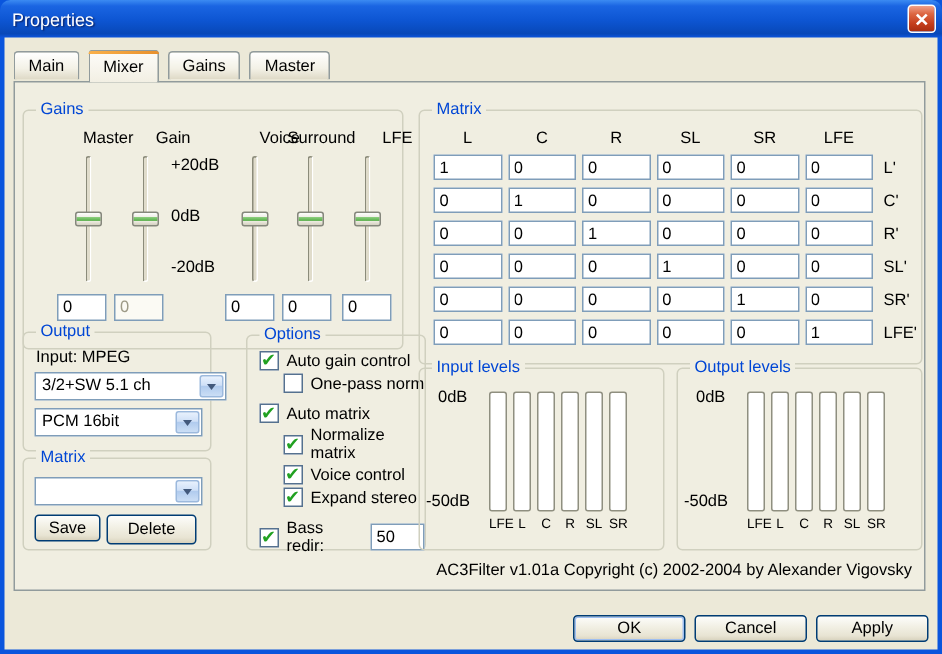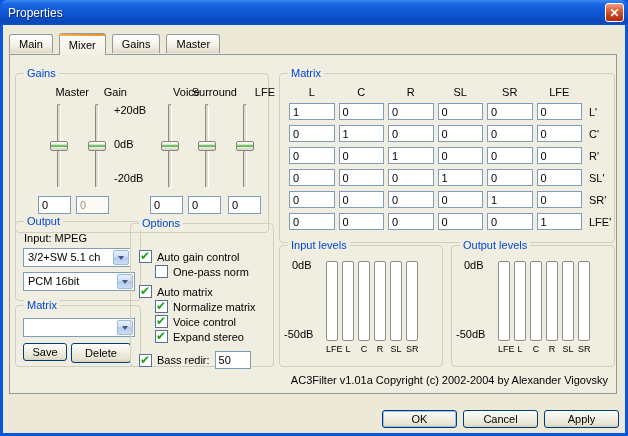--- a/index.html
+++ b/index.html
@@ -155,41 +155,41 @@
         <input class="edit" style="left: 22px; top: 122px; width: 33px;" value="0">
         <input class="edit disabled" style="left: 60px; top: 122px; width: 33px;" value="0">
         <input class="edit" style="left: 134px; top: 122px; width: 33px;" value="0">
         <input class="edit" style="left: 172px; top: 122px; width: 33px;" value="0">
         <input class="edit" style="left: 212px; top: 122px; width: 33px;" value="0">
       </div>
 
       <div class="group" id="grp-output" style="left:5px; top:166px; width:126px; height:80px;">
         <span class="gtitle">Output</span>
         <span style="position:absolute; left:8px; top:10px;">Input: MPEG</span>
-        <div class="combo" style="left:7px; top:26px; width:108px;">
+        <div class="combo" style="left:7px; top:26px; width:128px;">
           <span class="val">3/2+SW 5.1 ch</span>
           <div class="arrow"></div>
         </div>
         <div class="combo" style="left:7px; top:50px; width:112px;">
           <span class="val">PCM 16bit</span>
           <div class="arrow"></div>
         </div>
       </div>
 
       <div class="group" id="grp-mpreset" style="left:5px; top:250px; width:126px; height:62px;">
         <span class="gtitle">Matrix</span>
         <div class="combo" style="left:7px; top:12px; width:112px;">
           <span class="val"></span>
           <div class="arrow"></div>
         </div>
         <div class="btn" style="position:absolute; left:7px; top:37px; width:44px; height:18px;">Save</div>
         <div class="btn" style="position:absolute; left:55px; top:37px; width:60px; height:20px;">Delete</div>
       </div>
 
-      <div class="group" id="grp-options" style="left:120px; top:168px; width:144px; height:144px; padding-top:24px;">
+      <div class="group" id="grp-options" style="left:154px; top:168px; width:120px; height:144px; padding-top:8px;">
         <span class="gtitle">Options</span>
         <div class="opt-row">
           <span class="checkbox checked"></span>
           <span>Auto gain control</span>
         </div>
         <div class="opt-row indent">
           <span class="checkbox"></span>
           <span>One-pass norm</span>
         </div>
         <div class="opt-row" style="margin-top:7px;">

